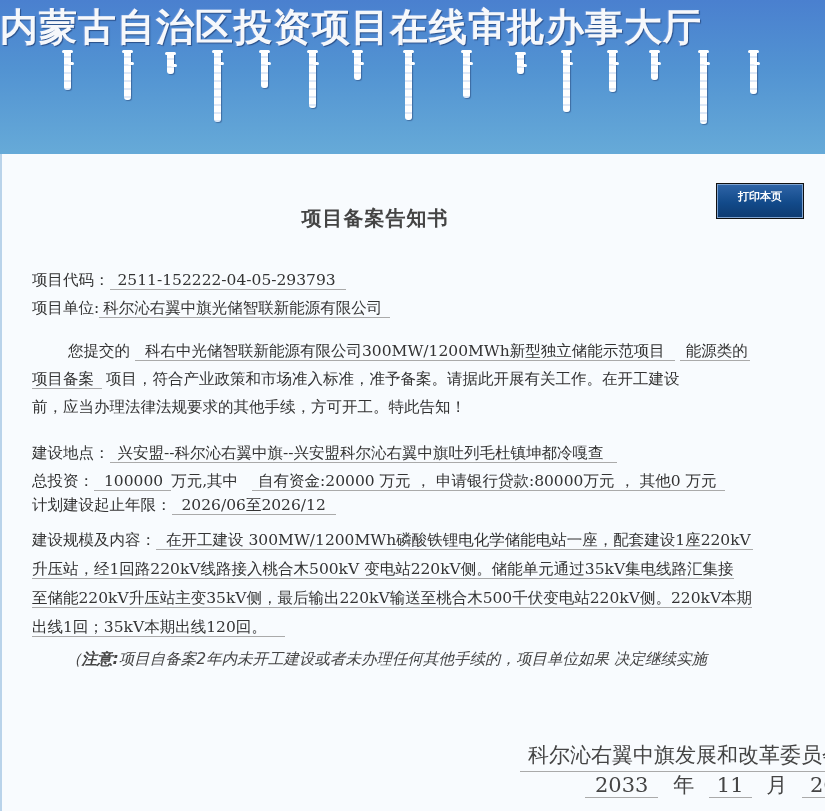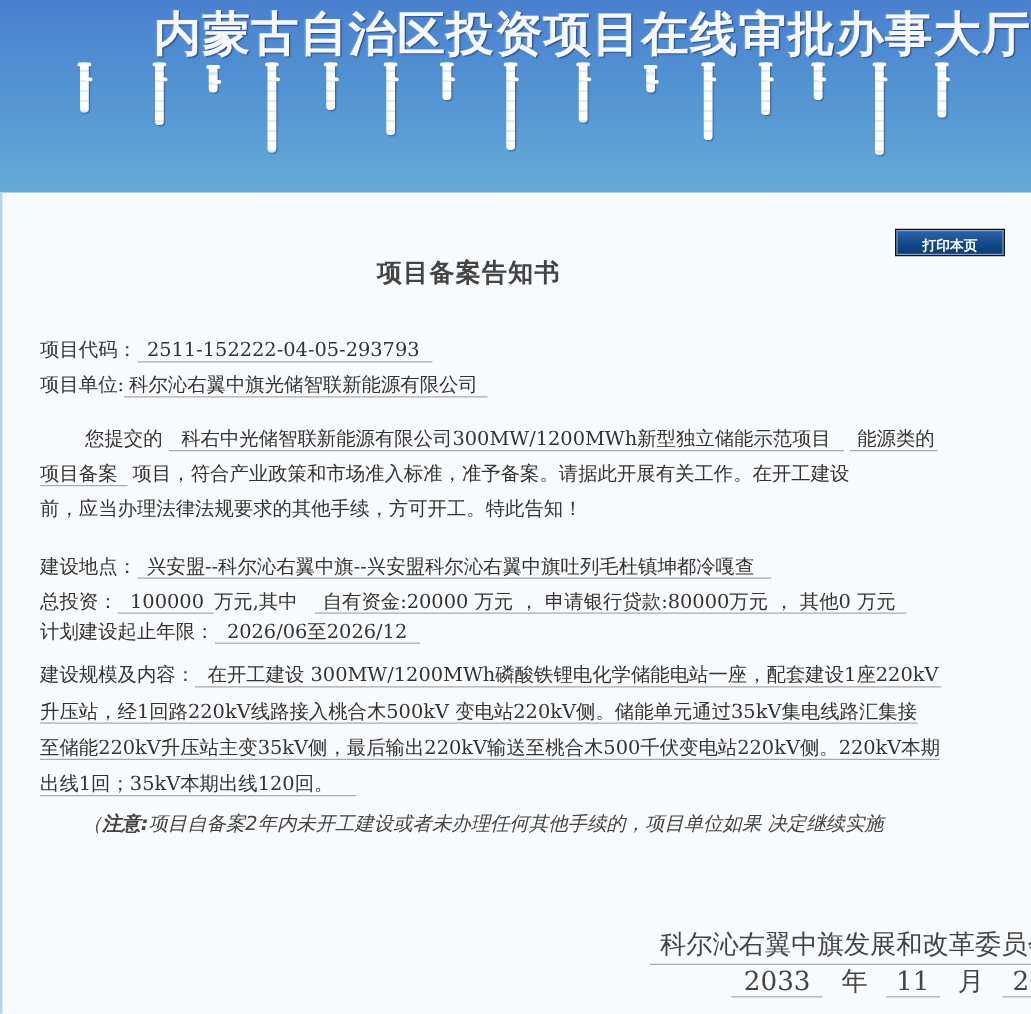--- a/index.html
+++ b/index.html
@@ -9,21 +9,21 @@
       font-family: "DejaVu Serif", "Liberation Serif", serif;
       color: #333;
       position: relative;
     }
     .header {
       position: absolute; left: 0; top: 0; width: 825px; height: 154px;
       background: linear-gradient(180deg, #4a80cf 0%, #5293d2 45%, #66aad8 100%);
       overflow: hidden;
     }
     .header-title {
-      position: absolute; left: 0; top: 2px; width: 825px; text-align: right;
+      position: absolute; left: 0; top: 2px; width: 825px; text-align: left;
       font-family: Liberation Sans, sans-serif;
       font-weight: bold; font-size: 38px; letter-spacing: 1px;
       color: #f6f8fb;
       text-shadow: 1px 1px 1px #2a4f88, -1px 0 1px #6f9be0;
     }
     .mongol-word {
       position: absolute; width: 7px; border-radius: 3px;
       background: repeating-linear-gradient(180deg, #ffffff 0 6px, #dfe9f7 6px 8px);
       box-shadow: 1px 1px 1px rgba(40,70,120,0.55);
     }
@@ -41,21 +41,21 @@
       font-size: 17.5px; color: #fafcff;
       text-shadow: 1px 1px 1px #3a6aa6;
       letter-spacing: -0.1px;
     }
     .content {
       position: absolute; left: 0; top: 154px; width: 825px; height: 657px;
       border-left: 2px solid #b9d3ea;
       box-sizing: border-box;
     }
     .print-btn {
-      position: absolute; left: 716px; top: 183px; width: 88px; height: 22px;
+      position: absolute; left: 716px; top: 183px; width: 88px; height: 36px;
       border: 1px solid #111;
       background: linear-gradient(180deg, #2f65a8 0%, #124a8a 55%, #0d3a70 100%);
       box-shadow: inset 0 0 0 1px #7ea2cf;
       color: #fff; font-family: "DejaVu Sans", sans-serif; font-size: 11px; font-weight: bold;
       text-align: center; line-height: 26px; cursor: pointer; box-sizing: border-box;
     }
     .doc-title {
       position: absolute; left: 0; top: 205px; width: 750px; text-align: center;
       font-family: "DejaVu Serif", serif; font-size: 20px; font-weight: bold;
       color: #444; letter-spacing: 1px;

